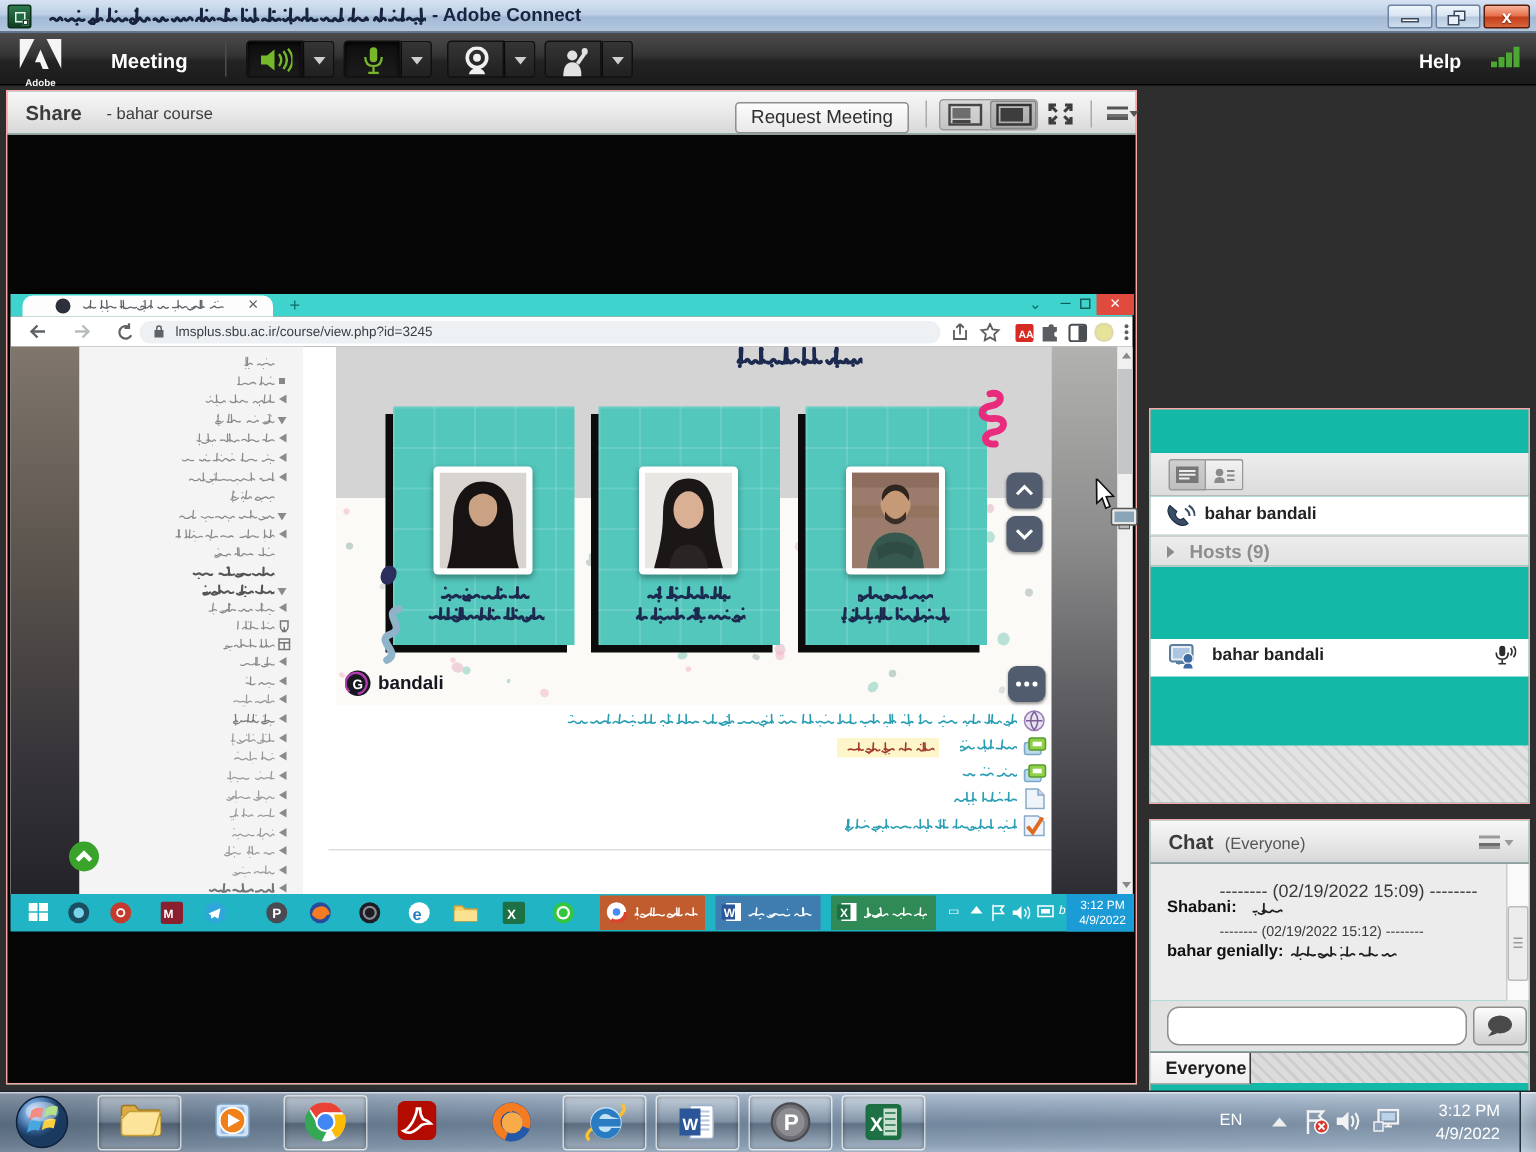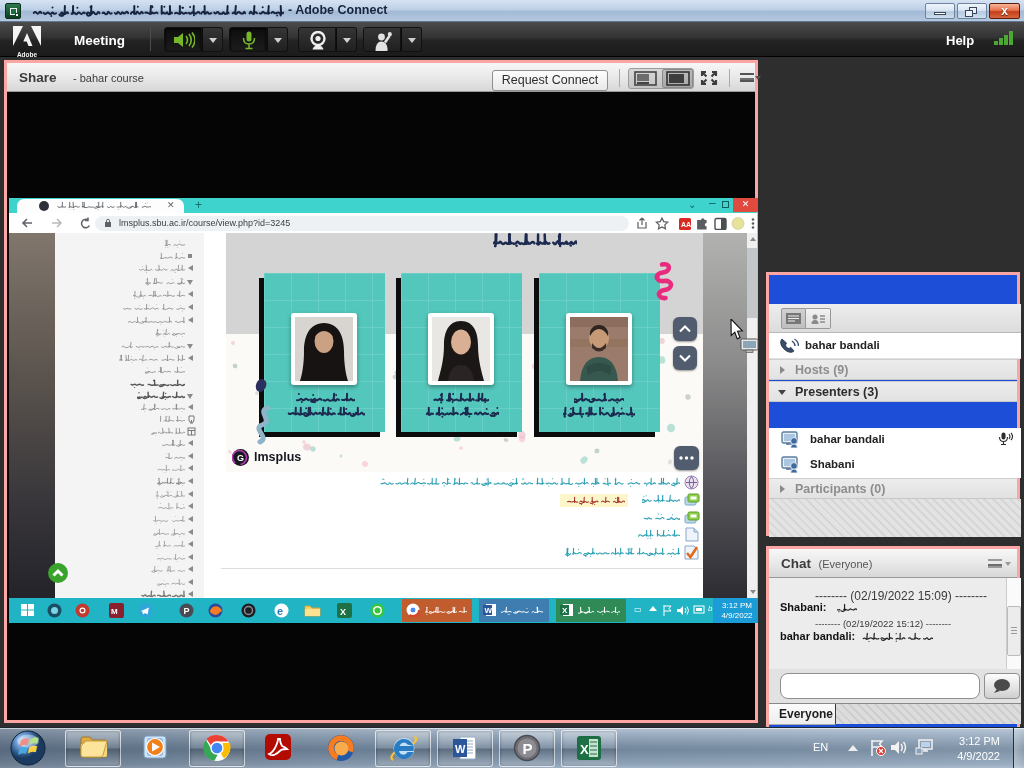--- a/index.html
+++ b/index.html
@@ -6,21 +6,21 @@
 .abs{position:absolute}
 #stage{position:relative;width:1024px;height:768px}
 
 #titlebar{left:0;top:0;width:1024px;height:22px;background:linear-gradient(#d6e2f2 0%,#bdd0e6 45%,#a3bad6 55%,#b4c7de 100%);border-bottom:1px solid #5f7693}
 .tbtn{top:3px;height:16px;border-radius:2px}
 
 #menubar{left:0;top:22px;width:1024px;height:35px;background:linear-gradient(#4c4c4c 0%,#333 45%,#232323 55%,#1b1b1b 100%);border-bottom:1px solid #000}
 .mbtn{top:5px;height:25px;background:linear-gradient(#353535,#202020);border:1px solid #111;border-radius:3px}
 .mbtn.on{background:linear-gradient(#0e0e0e,#1c1c1c);box-shadow:inset 0 1px 3px #000}
 
-.pod{position:absolute;background:#1d4ed8;border:3px solid #fca5a5}
+.pod{position:absolute;background:#14b8a6;border:1px solid #fca5a5}
 .pohd{position:absolute;left:0;top:0;right:0;height:29px;background:linear-gradient(#f7f7f7 0%,#e9e9e9 50%,#d7d7d7 100%);border-bottom:1px solid #9a9a9a}
 .pot{position:absolute;left:12px;top:7px;font-size:13.5px;font-weight:bold;color:#3b3b3b}
 .hatch{background:repeating-linear-gradient(45deg,#9c9c9c 0 4px,#a7a7a7 4px 6px)}
 .hatchL{background:repeating-linear-gradient(45deg,#e3e3e3 0 4px,#d6d6d6 4px 6px)}
 .hamb{position:absolute;width:14px;height:9px;border-top:2px solid #6e6e6e;border-bottom:2px solid #6e6e6e}
 .hamb:after{content:"";position:absolute;left:0;top:2.5px;width:100%;height:2px;background:#6e6e6e}
 .caret{position:absolute;width:0;height:0;border-left:3.5px solid transparent;border-right:3.5px solid transparent;border-top:4px solid #6e6e6e}
 .sepv{position:absolute;width:1px;background:#aaa}
 
 #sharebody{position:absolute;left:0;top:29px;right:0;bottom:0;background:#050505}
@@ -160,21 +160,21 @@
           <rect x="0" y="10" width="4" height="4" fill="#4ca832"></rect>
           <rect x="5" y="7" width="4" height="7" fill="#4ca832"></rect>
           <rect x="10" y="4" width="4" height="10" fill="#4ca832"></rect>
           <rect x="15" y="0" width="4" height="14" fill="#4ca832"></rect>
         </svg></div>
     </div>
     <div class="pod" style="left:4px;top:60px;width:754px;height:663px;">
       <div class="pohd">
         <div class="pot">Share</div>
         <div class="abs" style="left:66px;top:9px;font-size:11px;color:#3b3b3b">- bahar course</div>
-        <div class="abs" style="left:485px;top:7px;width:116px;height:21px;background:linear-gradient(#fdfdfd,#e8e8e8);border:1px solid #8f8f8f;border-radius:3px;font-size:12.5px;color:#2e2e2e;text-align:center;line-height:19px">Request Connect</div>
+        <div class="abs" style="left:485px;top:7px;width:116px;height:21px;background:linear-gradient(#fdfdfd,#e8e8e8);border:1px solid #8f8f8f;border-radius:3px;font-size:12.5px;color:#2e2e2e;text-align:center;line-height:19px">Request Meeting</div>
         <div class="sepv" style="left:612px;top:6px;height:18px"></div>
         <div class="abs" style="left:621px;top:5px;width:66px;height:21px;background:linear-gradient(#d8d8d8,#c4c4c4);border:1px solid #9b9b9b;border-radius:3px"></div>
         <div class="abs" style="left:623px;top:7px;width:31px;height:17px;"><svg width="31" height="17">
             <rect x="5" y="2" width="21" height="13" fill="none" stroke="#444" stroke-width="1.6"></rect>
             <rect x="7" y="4" width="12" height="7" fill="#6d6d6d"></rect>
             <rect x="7" y="12" width="12" height="2" fill="#444"></rect>
           </svg></div>
         <div class="abs" style="left:655px;top:6px;width:31px;height:19px;background:linear-gradient(#bdbdbd,#a8a8a8);border:1px solid #8a8a8a;border-radius:2px"><svg width="29" height="17">
             <rect x="4" y="2" width="22" height="13" fill="none" stroke="#333" stroke-width="1.6"></rect>
             <rect x="6" y="4" width="15" height="9" fill="#3d3d3d"></rect>
@@ -935,21 +935,21 @@
               <circle cx="18" cy="12" r="1.7" fill="#fff"></circle>
             </svg></div>
           <svg class="abs" style="left:243px;top:172px" width="24" height="40" viewBox="0 0 24 40">
             <path d="M16 3 C4 6 22 16 10 20 C0 24 18 32 8 37" stroke="#8fb3c8" stroke-width="5" fill="none" stroke-linecap="round"></path>
           </svg>
           <div class="abs" style="left:247px;top:146px;width:10px;height:13px;background:#2c2f5e;border-radius:50% 45% 55% 50%;transform:rotate(20deg)"></div>
           <div class="abs" style="left:223px;top:216px;width:17px;height:17px;border-radius:50%;background:#17181f"><svg width="17" height="17" viewBox="0 0 17 17">
               <path d="M3 14 A7 7 0 1 1 8.5 15.5" stroke="#b33bb0" stroke-width="1.6" fill="none"></path>
               <text x="5" y="12" font-size="9" fill="#fff" font-weight="bold">G</text>
             </svg></div>
-          <div class="abs" style="left:245px;top:217px;font-size:12.5px;font-weight:600;color:#15161f">lmsplus</div>
+          <div class="abs" style="left:245px;top:217px;font-size:12.5px;font-weight:600;color:#15161f">bandali</div>
           <div class="abs" style="left:371px;top:244px">
             <svg width="300" height="10" viewBox="0 0 300 10" style="display:block">
               <path d="M300.0 6.6 Q298.6 4.8 297.2 6.7 Q296.1 6.9 295.0 7.0 Q294.0 5.7 293.0 6.3" stroke="#2a9fb4" stroke-width="1.1" fill="none" stroke-linecap="round"></path>
               <path d="M296.7 7.1 L297.2 1.4" stroke="#2a9fb4" stroke-width="1.1" fill="none" stroke-linecap="round"></path>
               <path d="M296.5 6.6 Q293.5 9.6 291.5 7.6" stroke="#2a9fb4" stroke-width="1.1" fill="none" stroke-linecap="round"></path>
               <path d="M289.5 6.6 Q288.2 4.8 287.0 7.1 Q285.7 7.3 284.4 6.6 Q283.0 4.8 281.7 6.2 Q280.2 7.8 278.7 6.5" stroke="#2a9fb4" stroke-width="1.1" fill="none" stroke-linecap="round"></path>
               <path d="M283.1 7.1 L283.6 1.4" stroke="#2a9fb4" stroke-width="1.1" fill="none" stroke-linecap="round"></path>
               <path d="M281.3 7.1 L281.5 1.4" stroke="#2a9fb4" stroke-width="1.1" fill="none" stroke-linecap="round"></path>
               <path d="M275.4 6.6 Q274.4 5.1 273.3 6.8 Q272.3 7.1 271.3 7.2 Q269.8 5.3 268.3 6.0 Q267.4 7.7 266.5 7.1 Q265.4 5.0 264.3 6.7" stroke="#2a9fb4" stroke-width="1.1" fill="none" stroke-linecap="round"></path>
               <path d="M270.9 7.1 L271.2 1.4" stroke="#2a9fb4" stroke-width="1.1" fill="none" stroke-linecap="round"></path>
@@ -1316,53 +1316,35 @@
         <div class="abs" style="left:10px;top:4px"><svg width="20" height="18" viewBox="0 0 20 18">
             <path d="M3 2 C1 4 1 8 5 12 C9 16 13 16 15 14 L12 10.5 L10 11.5 C8 11 7 10 6.5 8 L7.5 6 Z" fill="#3a4d66" stroke="#22334a" stroke-width=".8"></path>
             <path d="M13 4 q3 2 3 5 M15.5 2 q4 2.5 4 7" stroke="#3a4d66" stroke-width="1.4" fill="none"></path>
           </svg></div>
         <div class="abs" style="left:36px;top:6px;font-size:11.5px;font-weight:bold;color:#222">bahar bandali</div>
       </div>
       <div class="grow" style="top:84px;height:21px">
         <div class="tri-r" style="left:11px;top:6px"></div>
         <div class="abs" style="left:26px;top:3px;font-size:12.5px;font-weight:bold;color:#8d8d8d">Hosts (9)</div>
       </div>
-      <div class="grow" style="top:106px;height:21px">
-        <div class="tri-d" style="left:9px;top:8px"></div>
-        <div class="abs" style="left:26px;top:3px;font-size:12.5px;font-weight:bold;color:#2d2d2d">Presenters (3)</div>
-      </div>
       <div class="abs" style="left:0px;top:153px;width:252px;height:25px;background:#fff">
         <div class="abs" style="left:12px;top:3px"><svg width="20" height="17" viewBox="0 0 20 17">
             <rect x="1" y="1" width="15" height="11" rx="1.5" fill="#e8eef4" stroke="#5b7da0" stroke-width="1.4"></rect>
             <rect x="3" y="3" width="11" height="7" fill="#aac6e0"></rect>
             <path d="M5 13 h7 M7 12 v2" stroke="#5b7da0" stroke-width="1.4"></path>
             <circle cx="13" cy="10" r="3.4" fill="#3d6aa0" stroke="#fff" stroke-width=".8"></circle>
             <path d="M9.5 17 q0-4 3.5-4 q3.5 0 3.5 4 z" fill="#3d6aa0" stroke="#fff" stroke-width=".8"></path>
           </svg></div>
         <div class="abs" style="left:41px;top:5px;font-size:11.5px;font-weight:bold;color:#222;">bahar bandali</div>
         <div class="abs" style="left:228px;top:4px"><svg width="16" height="15" viewBox="0 0 16 15">
             <rect x="4.5" y="0.5" width="4" height="7" rx="2" fill="#2d2d2d"></rect>
             <path d="M2.5 5 q0 4.5 4 4.5 q4 0 4-4.5 M6.5 9.5 v3 M4 12.5 h5" stroke="#2d2d2d" stroke-width="1.1" fill="none"></path>
             <path d="M12 2 q2 2.5 0 5 M14 .8 q3 3.5 0 7.4" stroke="#2d2d2d" stroke-width="1.1" fill="none"></path>
           </svg></div>
       </div>
-      <div class="abs" style="left:0px;top:178px;width:252px;height:25px;background:#fff">
-        <div class="abs" style="left:12px;top:3px"><svg width="20" height="17" viewBox="0 0 20 17">
-            <rect x="1" y="1" width="15" height="11" rx="1.5" fill="#e8eef4" stroke="#5b7da0" stroke-width="1.4"></rect>
-            <rect x="3" y="3" width="11" height="7" fill="#aac6e0"></rect>
-            <path d="M5 13 h7 M7 12 v2" stroke="#5b7da0" stroke-width="1.4"></path>
-            <circle cx="13" cy="10" r="3.4" fill="#3d6aa0" stroke="#fff" stroke-width=".8"></circle>
-            <path d="M9.5 17 q0-4 3.5-4 q3.5 0 3.5 4 z" fill="#3d6aa0" stroke="#fff" stroke-width=".8"></path>
-          </svg></div>
-        <div class="abs" style="left:41px;top:5px;font-size:11.5px;font-weight:bold;color:#222;">Shabani</div>
-      </div>
-      <div class="grow" style="top:203px;height:21px">
-        <div class="tri-r" style="left:11px;top:6px"></div>
-        <div class="abs" style="left:26px;top:3px;font-size:12.5px;font-weight:bold;color:#8d8d8d">Participants (0)</div>
-      </div>
       <div class="abs hatchL" style="left:0px;top:224px;width:252px;height:38px;"></div>
     </div>
     <div class="pod" style="left:766px;top:546px;width:254px;height:204px;text-align:right;">
       <div class="pohd">
         <div class="pot">Chat&nbsp; <span style="font-weight:normal;font-size:11px;color:#555">(Everyone)</span></div>
         <div class="hamb" style="left:219px;top:10px;border-color:#9a9a9a"></div>
         <div class="caret" style="left:236px;top:13px;border-top-color:#9a9a9a"></div>
       </div>
       <div class="abs" style="left:0px;top:29px;width:252px;height:91px;background:#ececec">
         <div class="abs" style="left:46px;top:11px;font-size:12px;color:#3a3a3a">-------- (02/19/2022 15:09) --------</div>
@@ -1370,21 +1352,21 @@
         <div class="abs" style="left:68px;top:25px">
           <svg width="20" height="10" viewBox="0 0 20 10" style="display:block">
             <path d="M20.0 6.6 Q18.6 5.0 17.1 6.8 Q15.7 7.0 14.3 6.5 Q13.1 5.2 11.8 7.1 Q10.4 7.5 9.0 6.5 Q7.8 5.5 6.7 6.6" stroke="#222" stroke-width="1.2" fill="none" stroke-linecap="round"></path>
             <path d="M7.5 7.1 L7.6 1.4" stroke="#222" stroke-width="1.2" fill="none" stroke-linecap="round"></path>
             <path d="M8.9 6.6 Q5.9 9.6 3.9 7.6" stroke="#222" stroke-width="1.2" fill="none" stroke-linecap="round"></path>
             <path d="M2.8 6.6 Q1.6 7.0 0.3 6.8" stroke="#222" stroke-width="1.2" fill="none" stroke-linecap="round"></path>
             <circle cx="2.0" cy="8.7" r="0.60" fill="#222"></circle>
           </svg>
         </div>
         <div class="abs" style="left:46px;top:40px;font-size:9.5px;color:#3a3a3a">-------- (02/19/2022 15:12) --------</div>
-        <div class="abs" style="left:11px;top:52px;font-size:11px;font-weight:bold;color:#111">bahar bandali: </div>
+        <div class="abs" style="left:11px;top:52px;font-size:11px;font-weight:bold;color:#111">bahar genially: </div>
         <div class="abs" style="left:92px;top:54px">
           <svg width="72" height="10" viewBox="0 0 72 10" style="display:block">
             <path d="M72.0 6.6 Q70.7 5.4 69.4 6.9 Q68.3 7.6 67.2 7.2 Q66.1 5.0 65.0 6.5 Q63.8 7.5 62.6 6.7" stroke="#222" stroke-width="1.2" fill="none" stroke-linecap="round"></path>
             <path d="M59.1 6.6 Q57.8 7.6 56.4 6.5 Q54.9 5.3 53.4 6.8 Q51.9 7.2 50.3 7.1 Q48.9 5.1 47.5 6.2" stroke="#222" stroke-width="1.2" fill="none" stroke-linecap="round"></path>
             <path d="M54.0 7.1 L54.2 1.4" stroke="#222" stroke-width="1.2" fill="none" stroke-linecap="round"></path>
             <path d="M44.0 6.6 Q42.6 5.1 41.1 6.9 Q39.5 7.2 38.0 6.7 Q36.5 5.9 35.0 7.0" stroke="#222" stroke-width="1.2" fill="none" stroke-linecap="round"></path>
             <path d="M39.0 7.1 L39.2 1.4" stroke="#222" stroke-width="1.2" fill="none" stroke-linecap="round"></path>
             <path d="M31.4 6.6 Q30.2 5.8 29.1 6.0 Q28.1 7.8 27.1 7.1 Q26.1 5.5 25.0 6.6 Q23.8 7.1 22.5 6.7 Q21.3 5.4 20.0 6.3" stroke="#222" stroke-width="1.2" fill="none" stroke-linecap="round"></path>
             <path d="M28.5 7.1 L28.4 1.4" stroke="#222" stroke-width="1.2" fill="none" stroke-linecap="round"></path>
             <path d="M25.4 6.6 Q22.4 9.6 20.4 7.6" stroke="#222" stroke-width="1.2" fill="none" stroke-linecap="round"></path>

